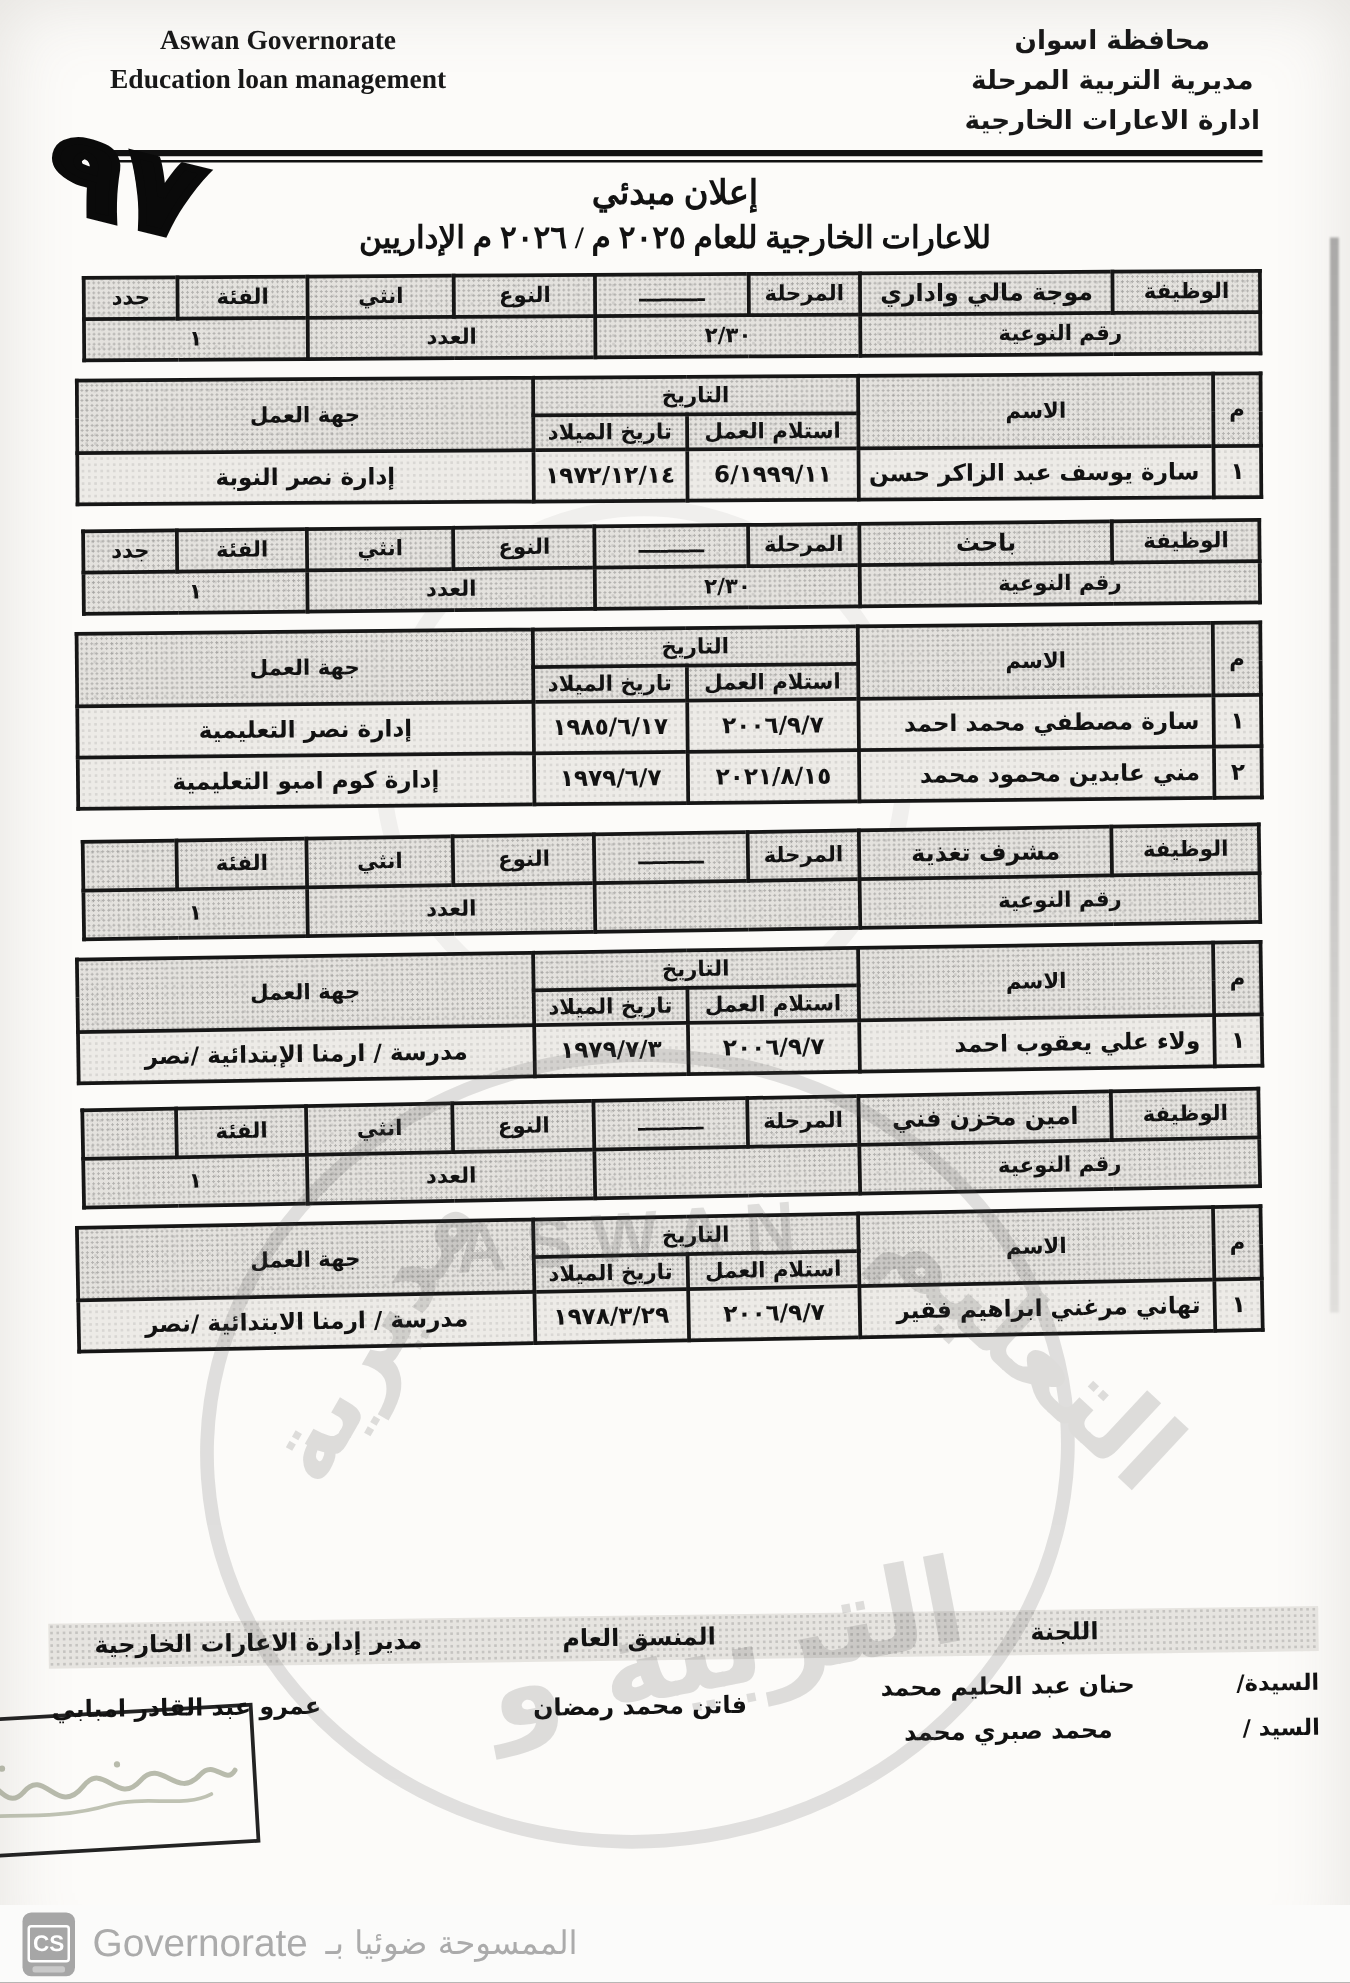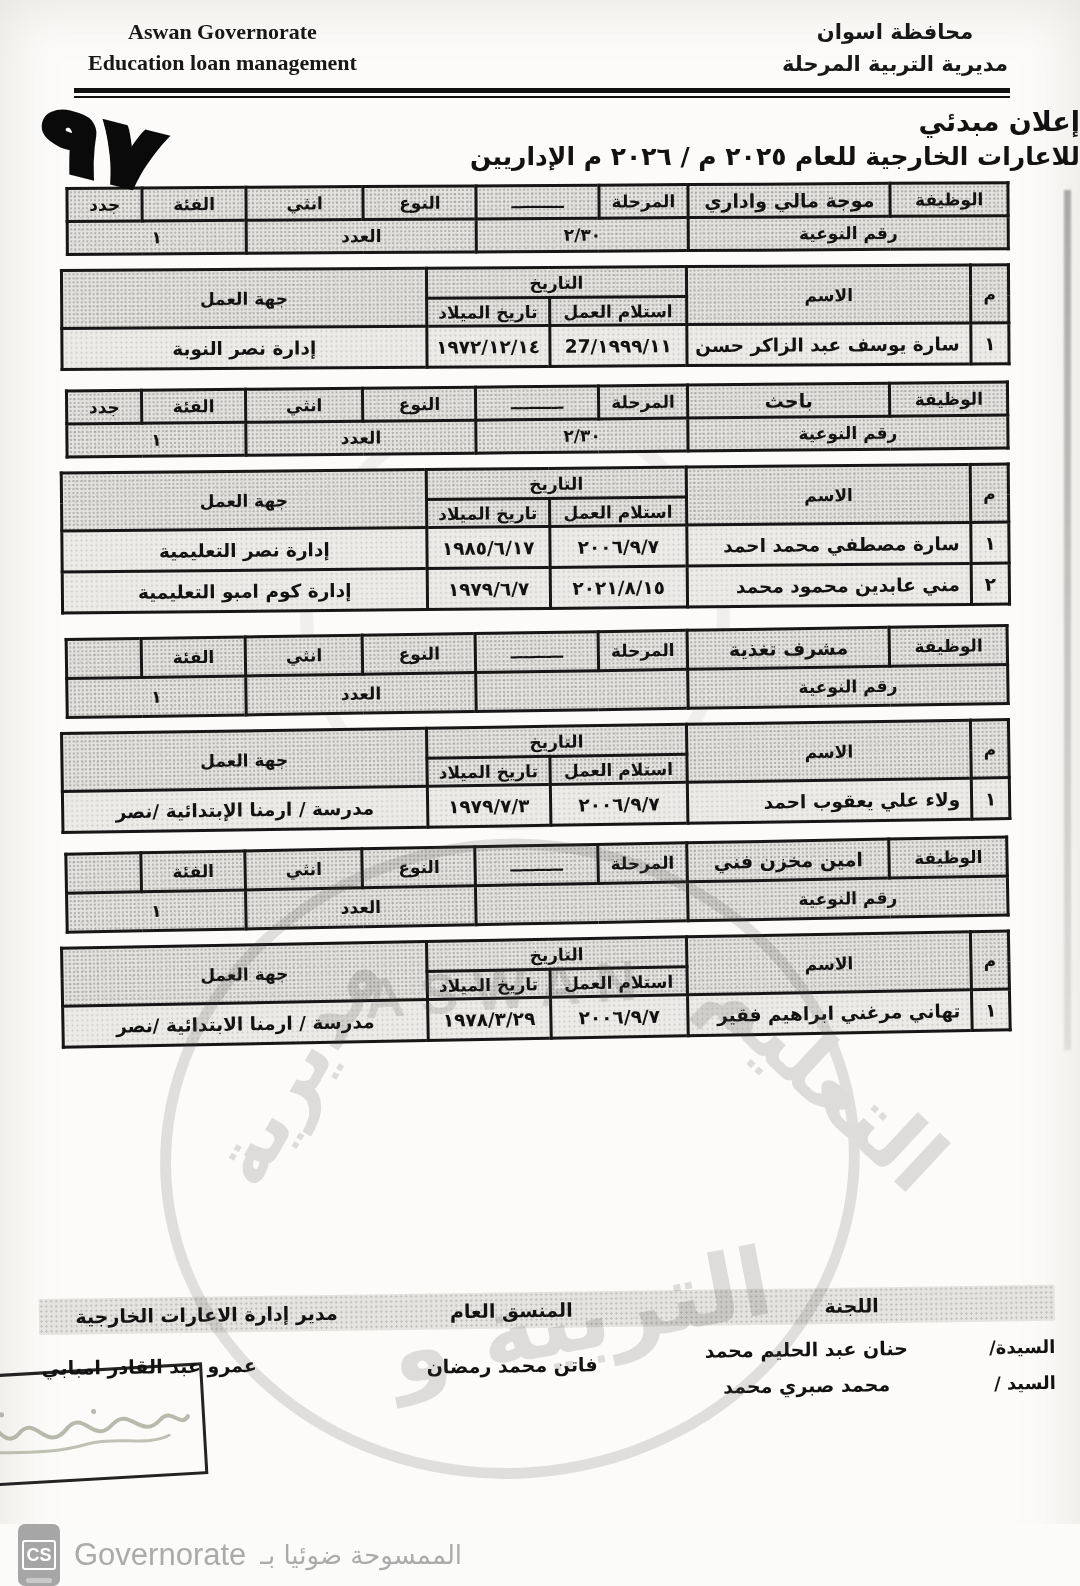--- a/index.html
+++ b/index.html
@@ -20,21 +20,21 @@
   .rule { margin:8px 70px 0 74px; border-top:5px solid #111; border-bottom:2.5px solid #111; height:10px; }
   
   .handmark {
     position:absolute; left:46px; top:96px; z-index:6;
     font-size:88px; font-weight:bold; color:#0a0a0a;
     -webkit-text-stroke:6px #0a0a0a;
     transform:rotate(14deg) scaleX(1.15);
     text-shadow:2px 2px 0 #0a0a0a, -2px 2px 0 #0a0a0a;
   }
   
-  .title { direction:rtl; margin-top:8px; }
+  .title { direction:rtl; text-align:center; margin-top:8px;font-family:Liberation Serif, serif; }
   .title-1 { font-size:27px; font-weight:bold; }
   .title-2 { font-size:25px; font-weight:bold; margin-top:5px; }
   
   .sec { position:relative; z-index:2; }
   table { border-collapse:collapse; table-layout:fixed; }
   .band { width:944px; margin-left:66px; }
   .band td { border:3px solid #161616; height:33px; text-align:center; font-weight:bold; font-size:17px; padding:1px 5px; }
   .cell-g {
     background-color:#e4e2de;
     background-image:radial-gradient(rgba(70,70,70,.30) 1px, transparent 1.1px),
@@ -81,39 +81,40 @@
   .c-row { display:grid; grid-template-columns:92px 1fr; align-items:center; margin-bottom:14px; }
   .c-prefix { font-weight:bold; font-size:18px; text-align:right; }
   .c-name { font-weight:bold; font-size:19px; text-align:center; }
   .coord-name { text-align:center; font-weight:bold; font-size:19px; padding-top:26px; }
   .director { position:relative; height:170px; }
   .director-name { position:absolute; right:118px; top:22px; font-weight:bold; font-size:19px; z-index:2; }
   .stamp-box { position:absolute; right:170px; top:36px; width:300px; height:112px; border:3px solid #232323; transform:rotate(-2.5deg); z-index:1; }
   .stamp-box svg { position:absolute; left:8px; top:14px; opacity:.62; }
   
   .csbar { position:absolute; left:0; right:0; bottom:0; height:62px; background:#fbfbfa; z-index:7; display:flex; align-items:center; gap:14px; padding-left:18px; }
-  .cs-badge { width:42px; height:62px; background:#a6a6a6; border-radius:7px; position:relative; display:flex; align-items:center; justify-content:center; }
+  .cs-badge { width:42px; height:51px; background:#a6a6a6; border-radius:7px; position:relative; display:flex; align-items:center; justify-content:center; }
   .cs-badge .inner { width:34px; height:30px; border:2.5px solid #fff; border-radius:3px; color:#fff; font-weight:bold; font-size:18px; display:flex; align-items:center; justify-content:center; font-family:"Liberation Sans", sans-serif; }
   .cs-badge .tab { position:absolute; bottom:3px; left:8px; right:8px; height:5px; background:#c9c9c9; border-radius:2px; }
   .cs-brand { color:#ababab; font-size:31px; font-family:"Liberation Sans", sans-serif; }
   .cs-note { color:#ababab; font-size:26px; direction:rtl; }
 </style>
 </head>
 <body>
 
 <div class="page">
 
   <div class="hdr">
     <div class="hdr-en">
       <div>Aswan Governorate</div>
       <div>Education loan management</div>
     </div>
     <div class="hdr-ar">
       <div>محافظة اسوان</div>
       <div>مديرية التربية المرحلة</div>
+      <div>ادارة الاعارات الخارجية</div>
     </div>
   </div>
   <div class="rule"></div>
 
   <div class="handmark">٩٧</div>
 
   <div class="title">
     <div class="title-1">إعلان مبدئي</div>
     <div class="title-2">للاعارات الخارجية للعام ٢٠٢٥ م / ٢٠٢٦ م الإداريين</div>
   </div>
@@ -157,21 +158,21 @@
         <td class="cell-g h" colspan="2">التاريخ</td>
         <td class="cell-g h" rowspan="2">جهة العمل</td>
       </tr>
       <tr class="h2">
         <td class="cell-g">استلام العمل</td>
         <td class="cell-g">تاريخ الميلاد</td>
       </tr>
       <tr class="drow">
         <td>١</td>
         <td class="nm">سارة يوسف عبد الزاكر حسن</td>
-        <td>١٩٩٩/١١/27</td>
+        <td>١٩٩٩/١١/6</td>
         <td>١٩٧٢/١٢/١٤</td>
         <td>إدارة نصر النوبة</td>
       </tr>
     </tbody>
       </table>
   </div>
 
   <div class="gap-m"></div>
 
   <div class="sec rot2">

